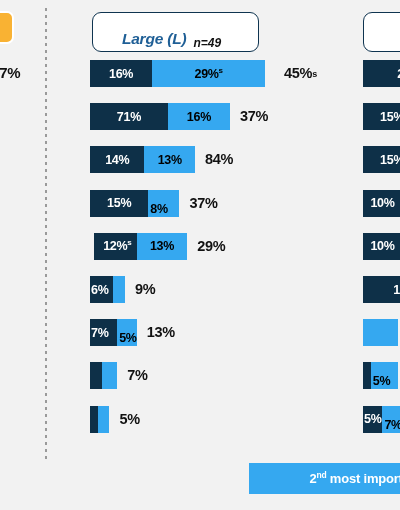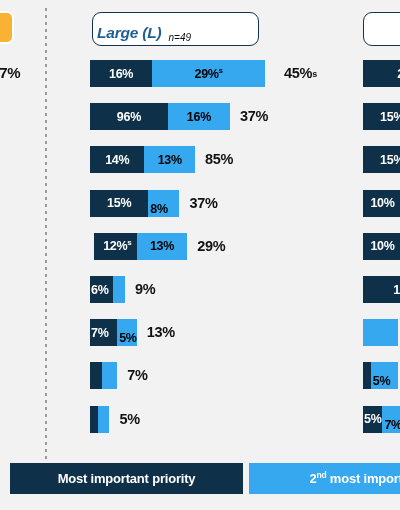--- a/index.html
+++ b/index.html
@@ -24,33 +24,33 @@
     position:absolute;left:45px;top:8px;width:2px;height:452px;
     background-image:linear-gradient(to bottom,#9a9a9a 0px,#9a9a9a 3px,rgba(0,0,0,0) 3px,rgba(0,0,0,0) 7px);
     background-size:2px 7px;
   }
   
   .column{position:absolute;top:0;height:460px;}
   #column-large{left:90px;width:270px;}
   #column-medium{left:363px;width:150px;}
 
   .col-header{
-    position:absolute;top:12px;height:34px;
+    position:absolute;top:12px;height:40px;
     background:#ffffff;border:1.6px solid #0f3450;border-radius:9px;
     box-sizing:border-box;display:flex;align-items:flex-end;
-    justify-content:flex-start;padding:0 12px 4px 4px;white-space:nowrap;
+    justify-content:center;padding:0 12px 4px 4px;white-space:nowrap;
   }
   #column-large .col-header{left:2px;width:167px;}
   #column-medium .col-header{left:0px;width:167px;}
   .col-title{
     color:#1f5f96;font-size:15.5px;font-weight:bold;font-style:italic;
     letter-spacing:-0.2px;line-height:17px;
   }
   .col-n{
-    color:#111111;font-size:10px;font-style:italic;font-weight:normal;
+    color:#111111;font-size:12px;font-style:italic;font-weight:bold;
     margin-left:7px;line-height:11px;position:relative;top:2px;margin-top:39px;
   }
   
   .bar-row{position:absolute;left:0;height:27px;}
   .seg{position:absolute;top:0;height:27px;display:flex;align-items:center;box-sizing:border-box;}
   .seg-1{background:#0e3048;justify-content:center;}
   .seg-2{background:#35a8f0;justify-content:center;}
   .seg-label{
     color:#ffffff;font-size:12.5px;font-weight:bold;letter-spacing:-0.3px;
     white-space:nowrap;line-height:14px;
@@ -94,35 +94,35 @@
         <div class="seg seg-1" style="left: 0px; width: 62.24px;">
           <span class="seg-label">16%</span>
         </div>
         <div class="seg seg-2" style="left: 62.24px; width: 112.81px;">
           <span class="seg-label">29%<sup>s</sup></span>
         </div>
         <div class="bar-total" style="left: 194px;">45%<sup>s</sup></div>
       </div>
       <div class="bar-row" style="top: 103.2px;">
         <div class="seg seg-1" style="left: 0px; width: 77.8px;">
-          <span class="seg-label">96%</span>
+          <span class="seg-label">71%</span>
         </div>
         <div class="seg seg-2" style="left: 77.8px; width: 62.24px;">
           <span class="seg-label">16%</span>
         </div>
         <div class="bar-total" style="left: 150.04px;">37%</div>
       </div>
       <div class="bar-row" style="top: 146.4px;">
         <div class="seg seg-1" style="left: 0px; width: 54.46px; text-align: center;">
           <span class="seg-label">14%</span>
         </div>
         <div class="seg seg-2" style="left: 54.46px; width: 50.57px;">
           <span class="seg-label">13%</span>
         </div>
-        <div class="bar-total" style="left: 115.03px;">85%</div>
+        <div class="bar-total" style="left: 115.03px;">84%</div>
       </div>
       <div class="bar-row" style="top: 189.6px;">
         <div class="seg seg-1" style="left: 0px; width: 58.35px;">
           <span class="seg-label">15%</span>
         </div>
         <div class="seg seg-2" style="left: 58.35px; width: 31.12px;">
           <span class="seg-label overflow-down">8%</span>
         </div>
         <div class="bar-total" style="left: 99.47px;">37%</div>
       </div>
@@ -214,19 +214,16 @@
           <span class="seg-label overflow-left">5%</span>
         </div>
         <div class="seg seg-2" style="left: 19.45px; width: 27.23px;">
           <span class="seg-label overflow-down">7%</span>
         </div>
       </div>
     </div>
 </div>
 
 <div id="legend">
-  <div class="legend-item" id="legend-most">
-    <span class="legend-label">Most important priority</span>
-  </div>
   <div class="legend-item" id="legend-second">
     <span class="legend-label">2<sup>nd</sup> most important</span>
   </div>
 </div>
 
 </body></html>

